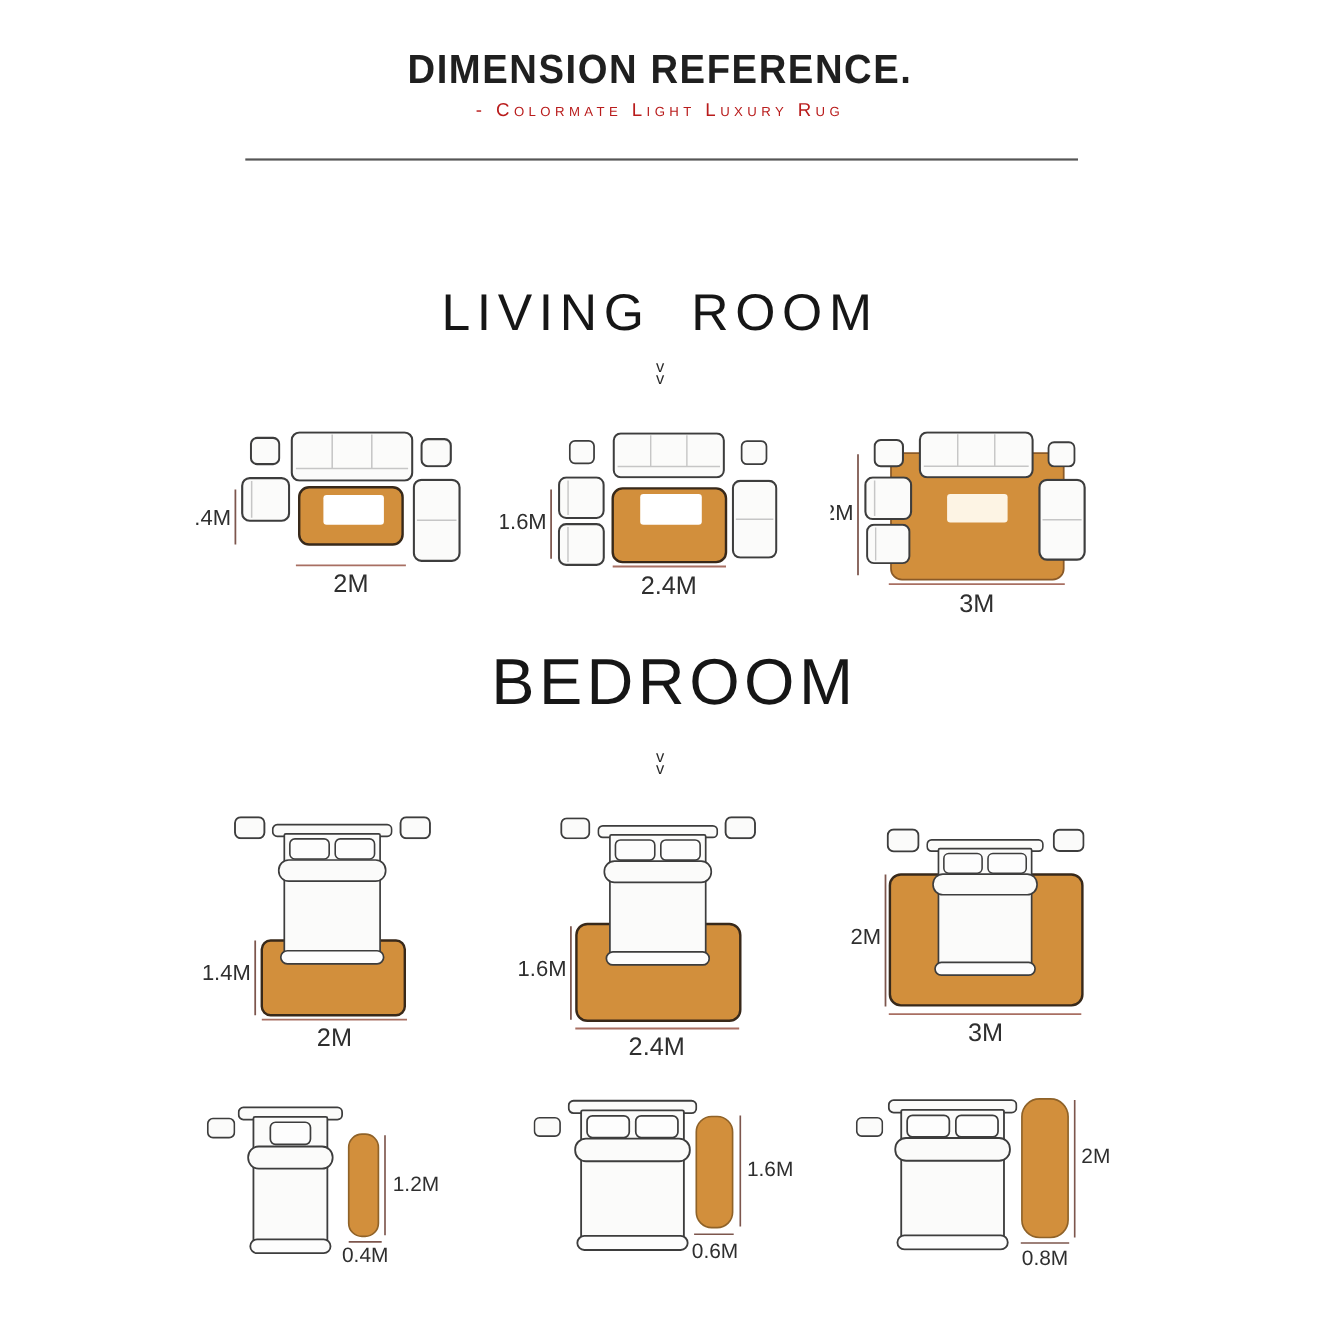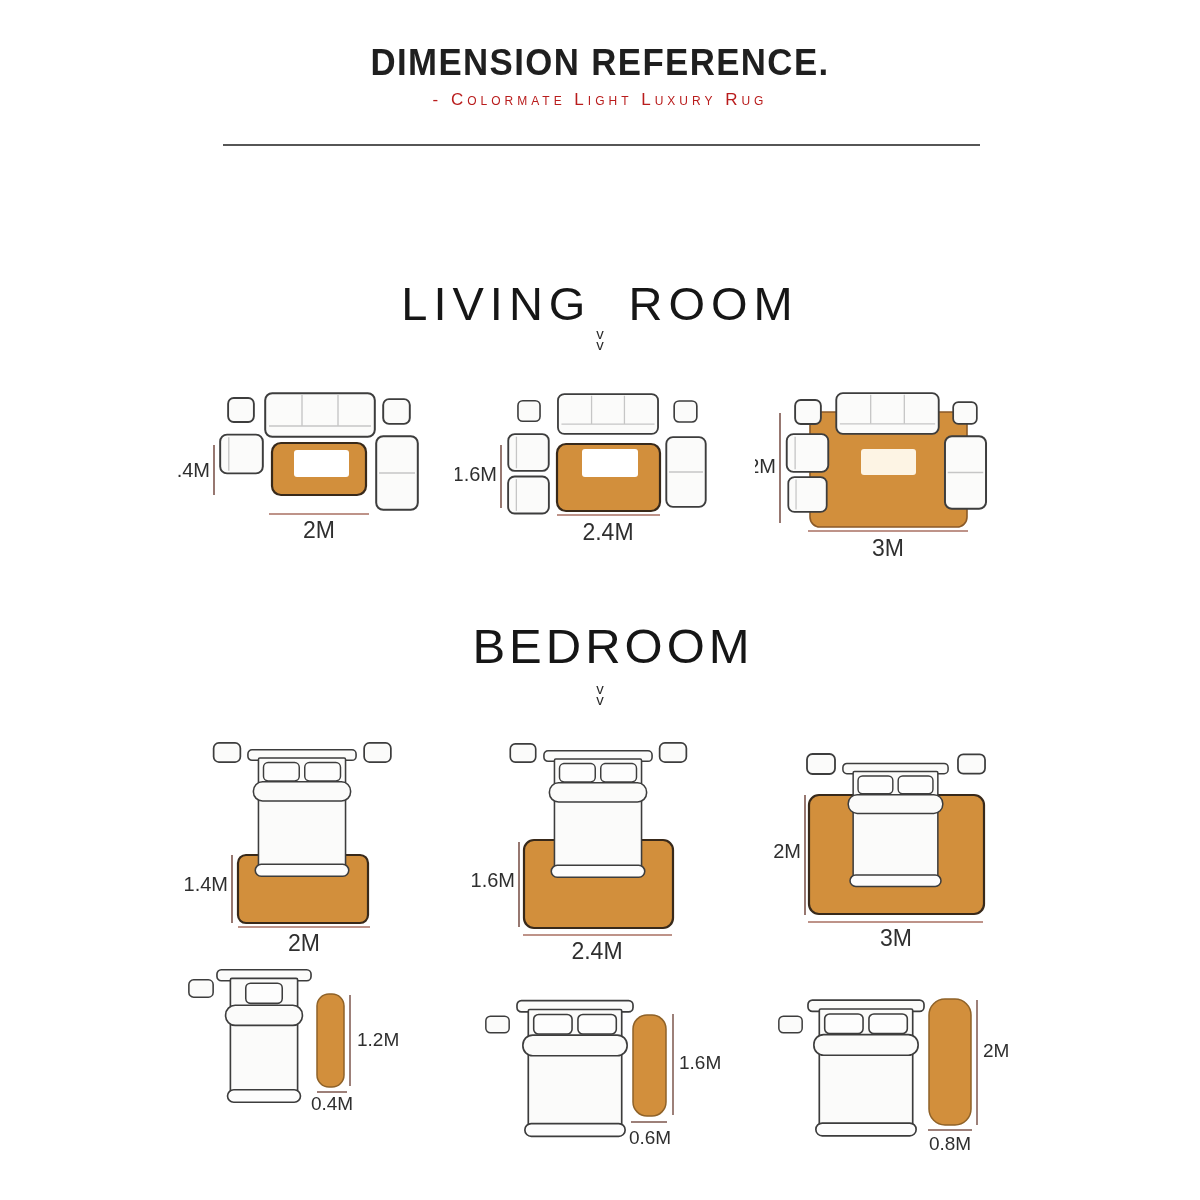--- a/index.html
+++ b/index.html
@@ -5,22 +5,22 @@
   html,body{margin:0;padding:0;background:#ffffff;}
   #page{position:relative;width:1200px;height:1200px;background:#ffffff;overflow:hidden;
         font-family:"Liberation Sans",sans-serif;color:#222;border-radius:13px;}
   .center-text{position:absolute;left:0;right:0;text-align:center;}
   #title{top:42px;font-size:37px;font-weight:600;letter-spacing:1.5px;color:#1f1f1f;
          transform:scaleX(.94);}
   #subtitle{top:90px;font-size:17px;font-weight:400;letter-spacing:4px;color:#b91c1c;
             font-variant:small-caps;}
   #divider{position:absolute;left:223px;top:144px;width:757px;height:2px;background:#565656;}
   .section-heading{font-weight:300;color:#161616;}
-  #lr-heading{top:276px;font-size:47px;letter-spacing:6px;word-spacing:18px;}
-  #br-heading{top:618px;font-size:49px;letter-spacing:4px;padding-left:26px;}
+  #lr-heading{top:256px;font-size:47px;letter-spacing:6px;word-spacing:18px;}
+  #br-heading{top:586px;font-size:59px;letter-spacing:4px;padding-left:26px;}
   .chevrons{position:absolute;left:0;right:0;text-align:center;line-height:11px;
             font-size:15px;color:#2a2a2a;}
   #lr-chevrons{top:328px;}
   #br-chevrons{top:683px;}
   .diagram{position:absolute;}
   svg text{font-family:"Liberation Sans",sans-serif;fill:#2f2f2f;}
   .lbl-side{font-size:20px;}
   .lbl-bottom{font-size:23px;}
   .lbl-run{font-size:19px;}
 </style>
@@ -167,21 +167,21 @@
       <use href="#sym-nightstand" x="192" y="18" width="29" height="22"></use>
       <rect x="44" y="60" width="175" height="119" rx="10" fill="#d28f3c" stroke="#38291a" stroke-width="2.2"></rect>
       <use href="#sym-bed-double" x="77" y="18" width="107" height="144"></use>
       <line x1="40" y1="60" x2="40" y2="180" stroke="#7d564d" stroke-width="1.6"></line>
       <text x="36" y="123" text-anchor="end" class="lbl-side">2M</text>
       <line x1="43" y1="187" x2="218" y2="187" stroke="#a86f62" stroke-width="1.6"></line>
       <text x="131" y="211" text-anchor="middle" class="lbl-bottom">3M</text>
     </svg>
   </div>
 
-  <div class="diagram" style="left:185px;top:958px;width:215px;height:165px">
+  <div class="diagram" style="left:185px;top:995px;width:215px;height:165px">
     <svg width="215" height="165" viewBox="0 0 215 165">
       <use href="#sym-nightstand" x="3" y="20" width="26" height="21"></use>
       <use href="#sym-bed-single" x="31" y="9" width="96" height="138"></use>
       <rect x="132" y="36" width="27" height="93" rx="12" fill="#d28f3c" stroke="#8f6228" stroke-width="1.5"></rect>
       <line x1="165" y1="37" x2="165" y2="128" stroke="#7d564d" stroke-width="1.5"></line>
       <text x="172" y="88" text-anchor="start" class="lbl-run">1.2M</text>
       <line x1="132" y1="134" x2="162" y2="134" stroke="#7d564d" stroke-width="1.5"></line>
       <text x="147" y="152" text-anchor="middle" class="lbl-run">0.4M</text>
     </svg>
   </div>

